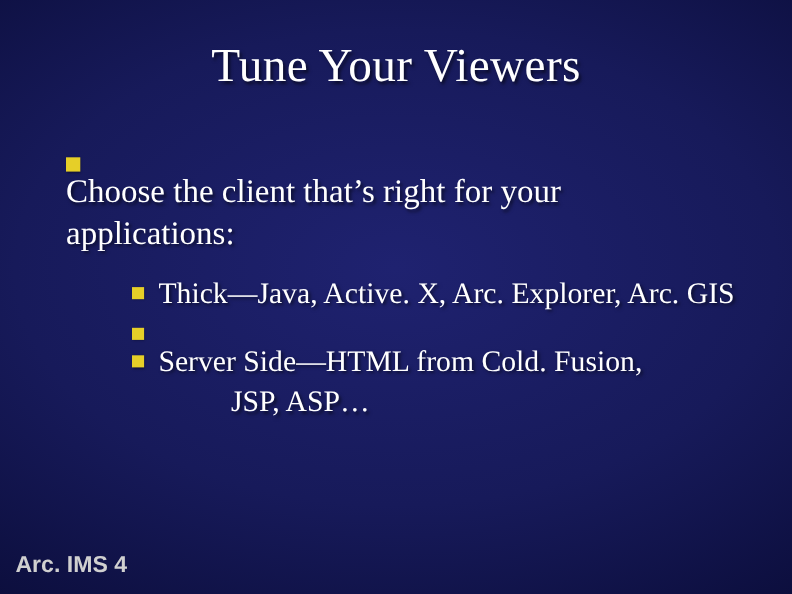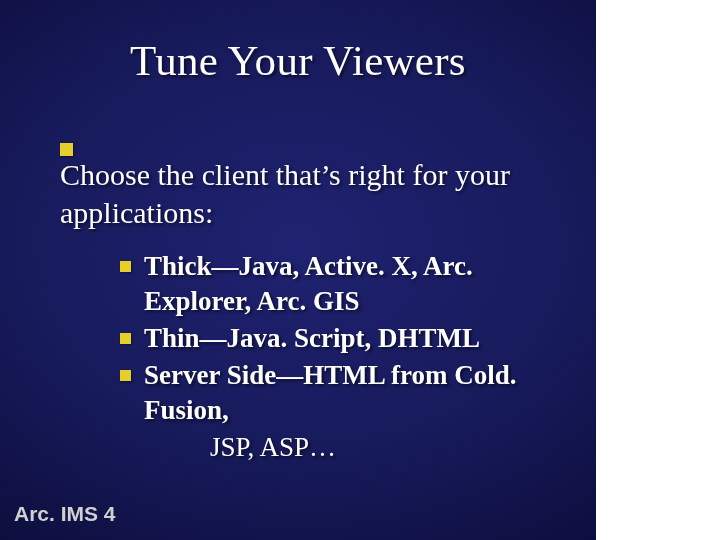--- a/index.html
+++ b/index.html
@@ -3,21 +3,21 @@
 <meta charset="utf-8">
 <style>
   html, body {
     margin: 0;
     padding: 0;
     width: 720px;
     height: 540px;
     overflow: hidden;
   }
   .slide {
-    width: 596px;
+    width: 720px;
     height: 540px;
     background: radial-gradient(ellipse 120% 100% at 50% 45%, #1f2270 0%, #171a5a 40%, #0a0c38 75%, #040522 100%);
     position: relative;
     font-family: "Times New Roman", Times, serif;
     color: #ffffff;
     box-sizing: border-box;
   }
   .title {
     position: absolute;
     top: 36px;
@@ -71,21 +71,20 @@
     width: 11px;
     height: 11px;
     background: #e6cf28;
     flex: 0 0 11px;
     margin-top: 12px;
     margin-right: 13px;
     box-shadow: 1px 1px 2px rgba(0,0,0,0.4);
   }
   .level2 .text {
     text-shadow: 2px 2px 3px rgba(0,0,0,0.55);
-    font-weight: bold;
   }
   .cont {
     margin-left: 90px;
     font-size: 27px;
     line-height: 1.3;
     text-shadow: 2px 2px 3px rgba(0,0,0,0.55);
   }
   .footer {
     position: absolute;
     bottom: 14px;
@@ -115,21 +114,20 @@
 
     <div class="sublist">
 
       <div class="level2">
         <div class="bullet"></div>
         <div class="text">Thick—Java, Active. X, Arc. Explorer, Arc. GIS</div>
       </div>
 
       <div class="level2">
         <div class="bullet"></div>
-        <div class="text">Thin—Java. Script, DHTML</div>
       </div>
 
       <div class="level2">
         <div class="bullet"></div>
         <div class="text">Server Side—HTML from Cold. Fusion,</div>
       </div>
 
       <div class="cont">JSP, ASP…</div>
 
     </div>

